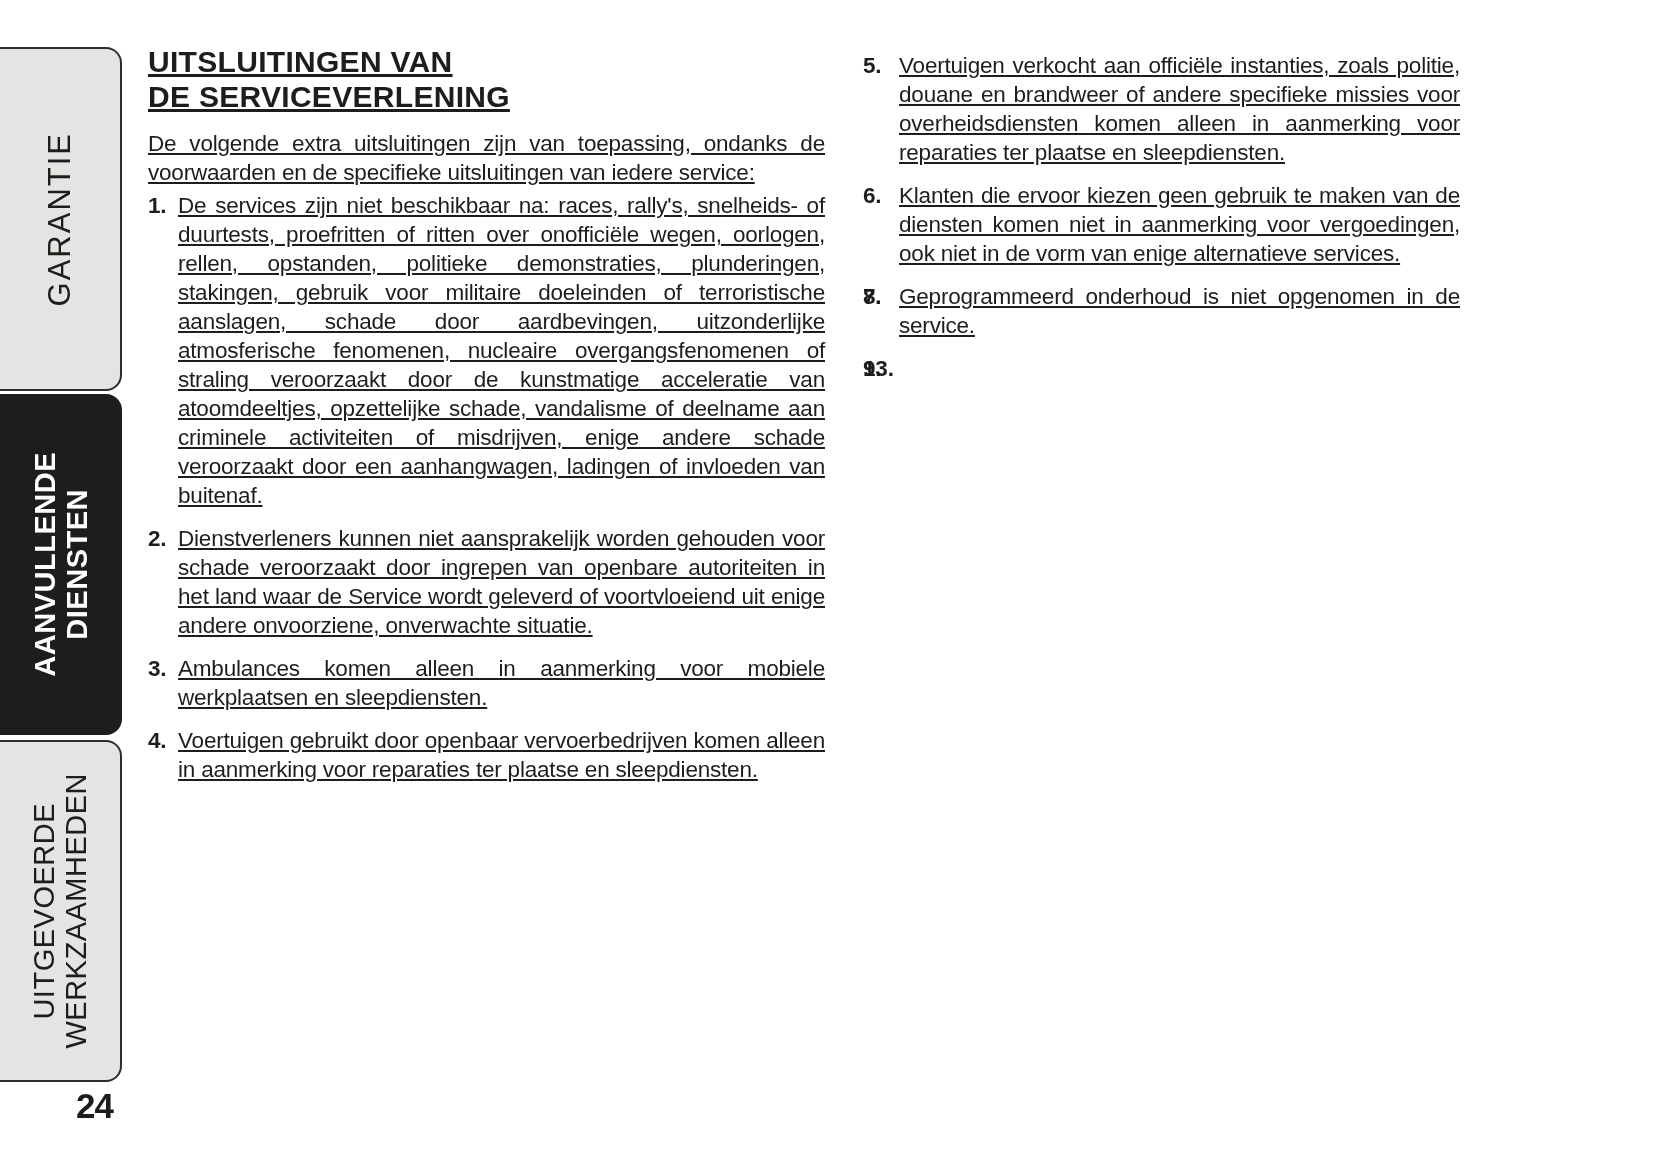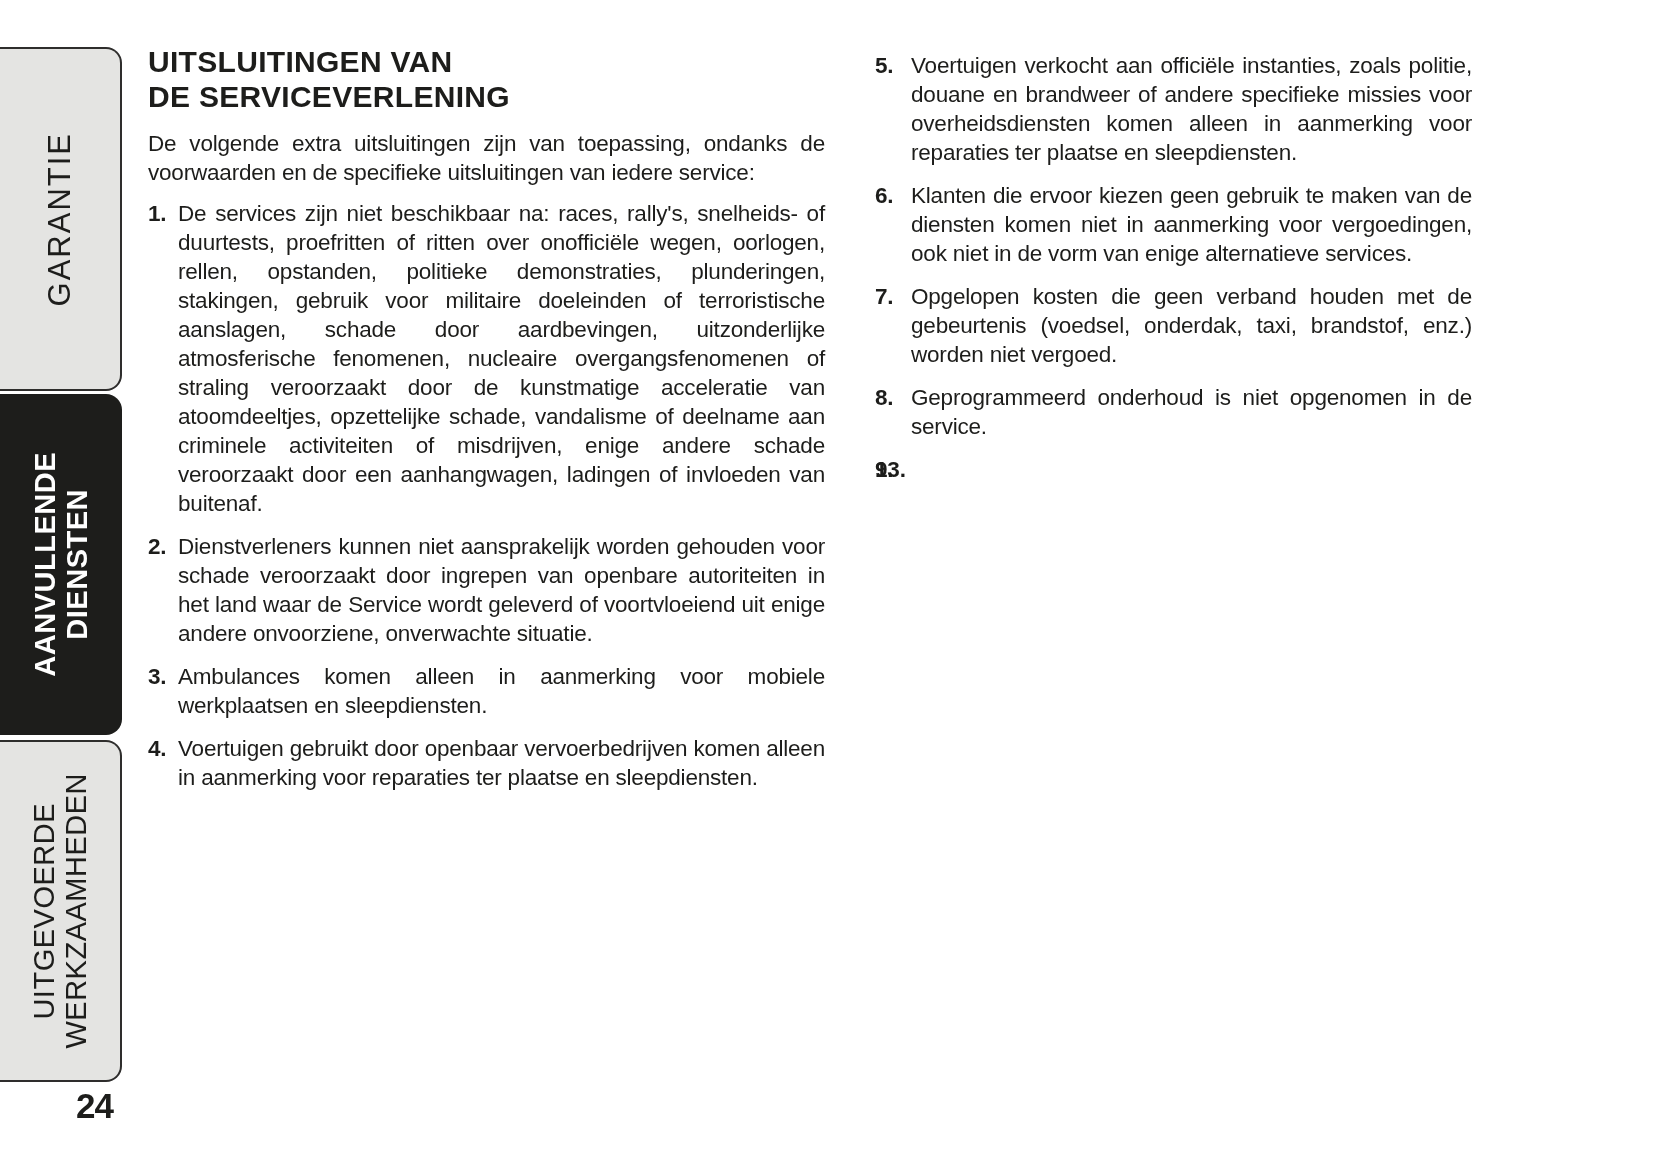--- a/index.html
+++ b/index.html
@@ -48,37 +48,37 @@
   #tab-uitgevoerde .tab-label{font-size:29px;letter-spacing:0.5px;}
 
   .page-number{
     position:absolute;left:76px;top:1086px;
     font-size:35px;font-weight:bold;letter-spacing:-1px;text-align:center;
   }
 
   
   .content{
     position:absolute;left:148px;top:44px;
-    display:flex;gap:50px;
+    display:flex;gap:38px;text-decoration:underline;
   }
   .col-left{width:677px;}
   .col-right{width:597px;padding-top:7px;}
 
   .doc-heading{
     font-size:30px;font-weight:bold;line-height:35px;
     letter-spacing:0.3px;
     margin-bottom:15px;
   }
   .doc-heading span{display:block;}
 
   .body-text{
     font-size:22.5px;line-height:29px;letter-spacing:-0.2px;
     text-align:justify;
   }
-  .intro{margin-bottom:12px;}
+  .intro{margin-bottom:4px;}
 
   .item{
     position:relative;
     margin-bottom:14px;
   }
   .col-left .item{padding-left:30px;}
   .col-right .item{padding-left:36px;}
   .item-num{
     position:absolute;left:0;top:0;
     font-weight:bold;
@@ -140,21 +140,20 @@
     <div class="item body-text">
       <span class="item-num">5.</span>
       <span>Voertuigen verkocht aan officiële instanties, zoals politie, douane en brandweer of andere specifieke missies voor overheidsdiensten komen alleen in aanmerking voor reparaties ter plaatse en sleepdiensten.</span>
     </div>
     <div class="item body-text">
       <span class="item-num">6.</span>
       <span>Klanten die ervoor kiezen geen gebruik te maken van de diensten komen niet in aanmerking voor vergoedingen, ook niet in de vorm van enige alternatieve services.</span>
     </div>
     <div class="item body-text">
       <span class="item-num">7.</span>
-      <span>Opgelopen kosten die geen verband houden met de gebeurtenis (voedsel, onderdak, taxi, brandstof, enz.) worden niet vergoed.</span>
     </div>
     <div class="item body-text">
       <span class="item-num">8.</span>
       <span>Geprogrammeerd onderhoud is niet opgenomen in de service.</span>
     </div>
     <div class="item body-text">
       <span class="item-num">9.</span>
     </div>
     <div class="item body-text">
       <span class="item-num">13.</span>

